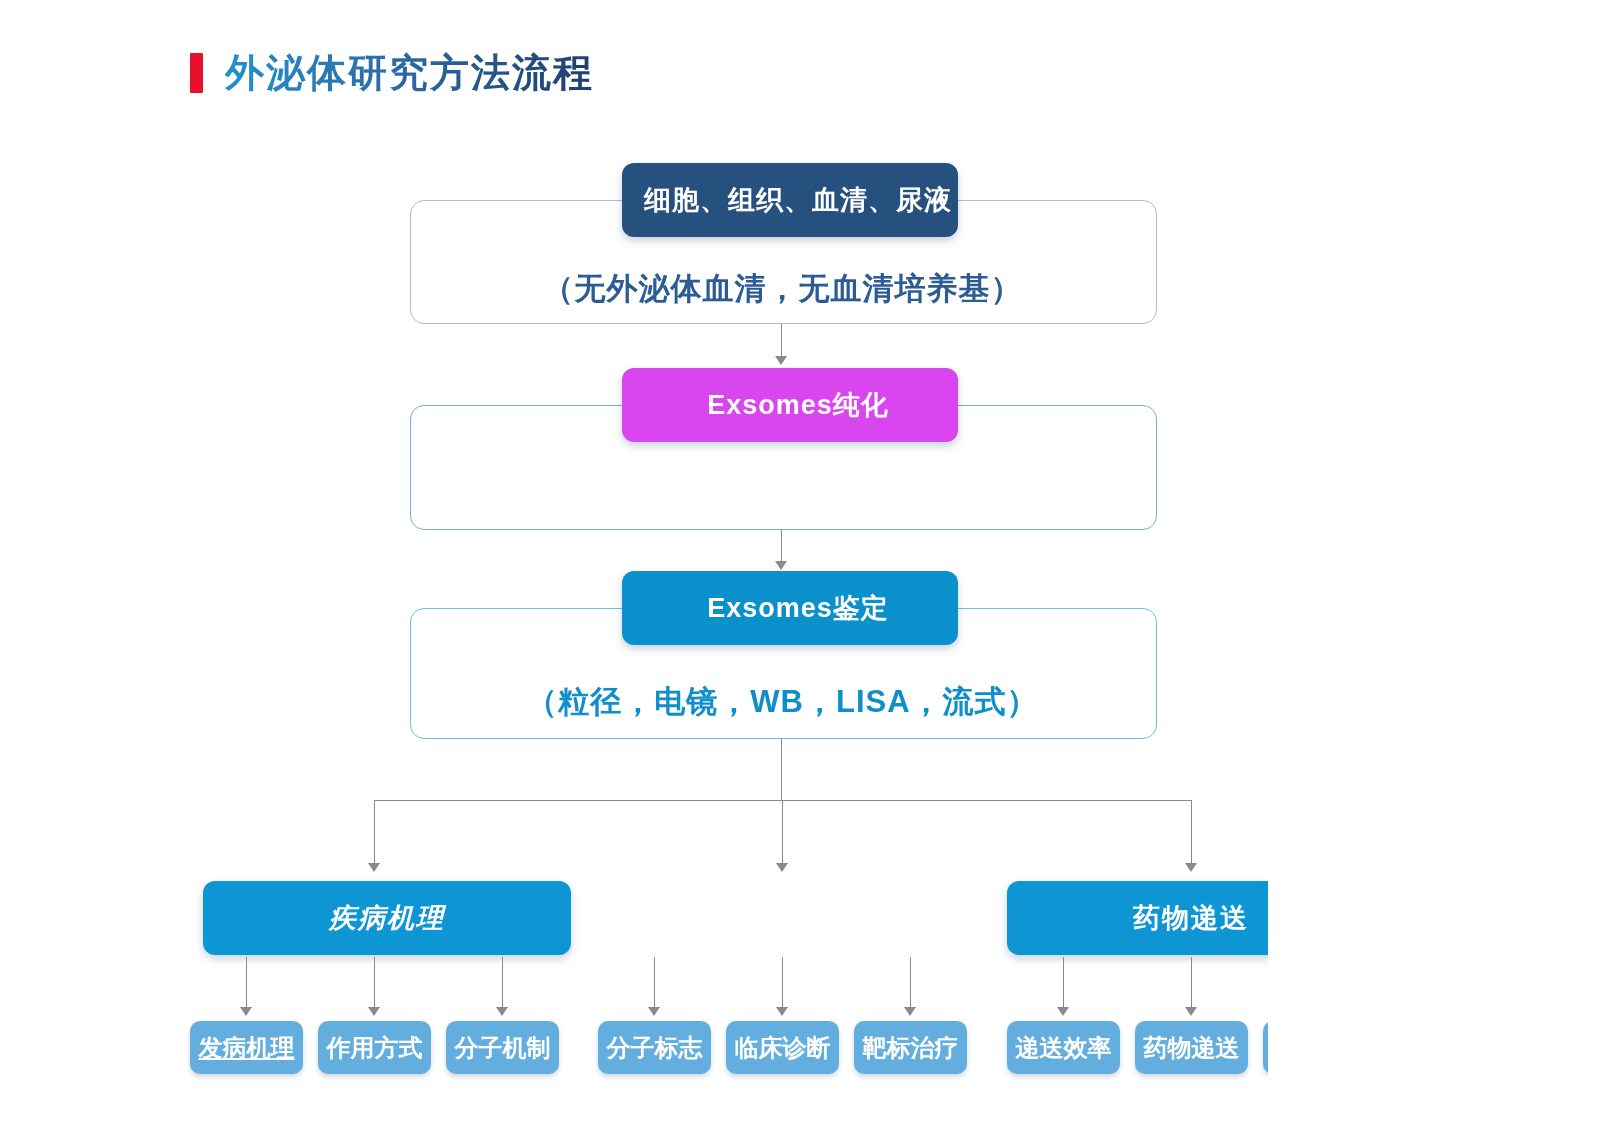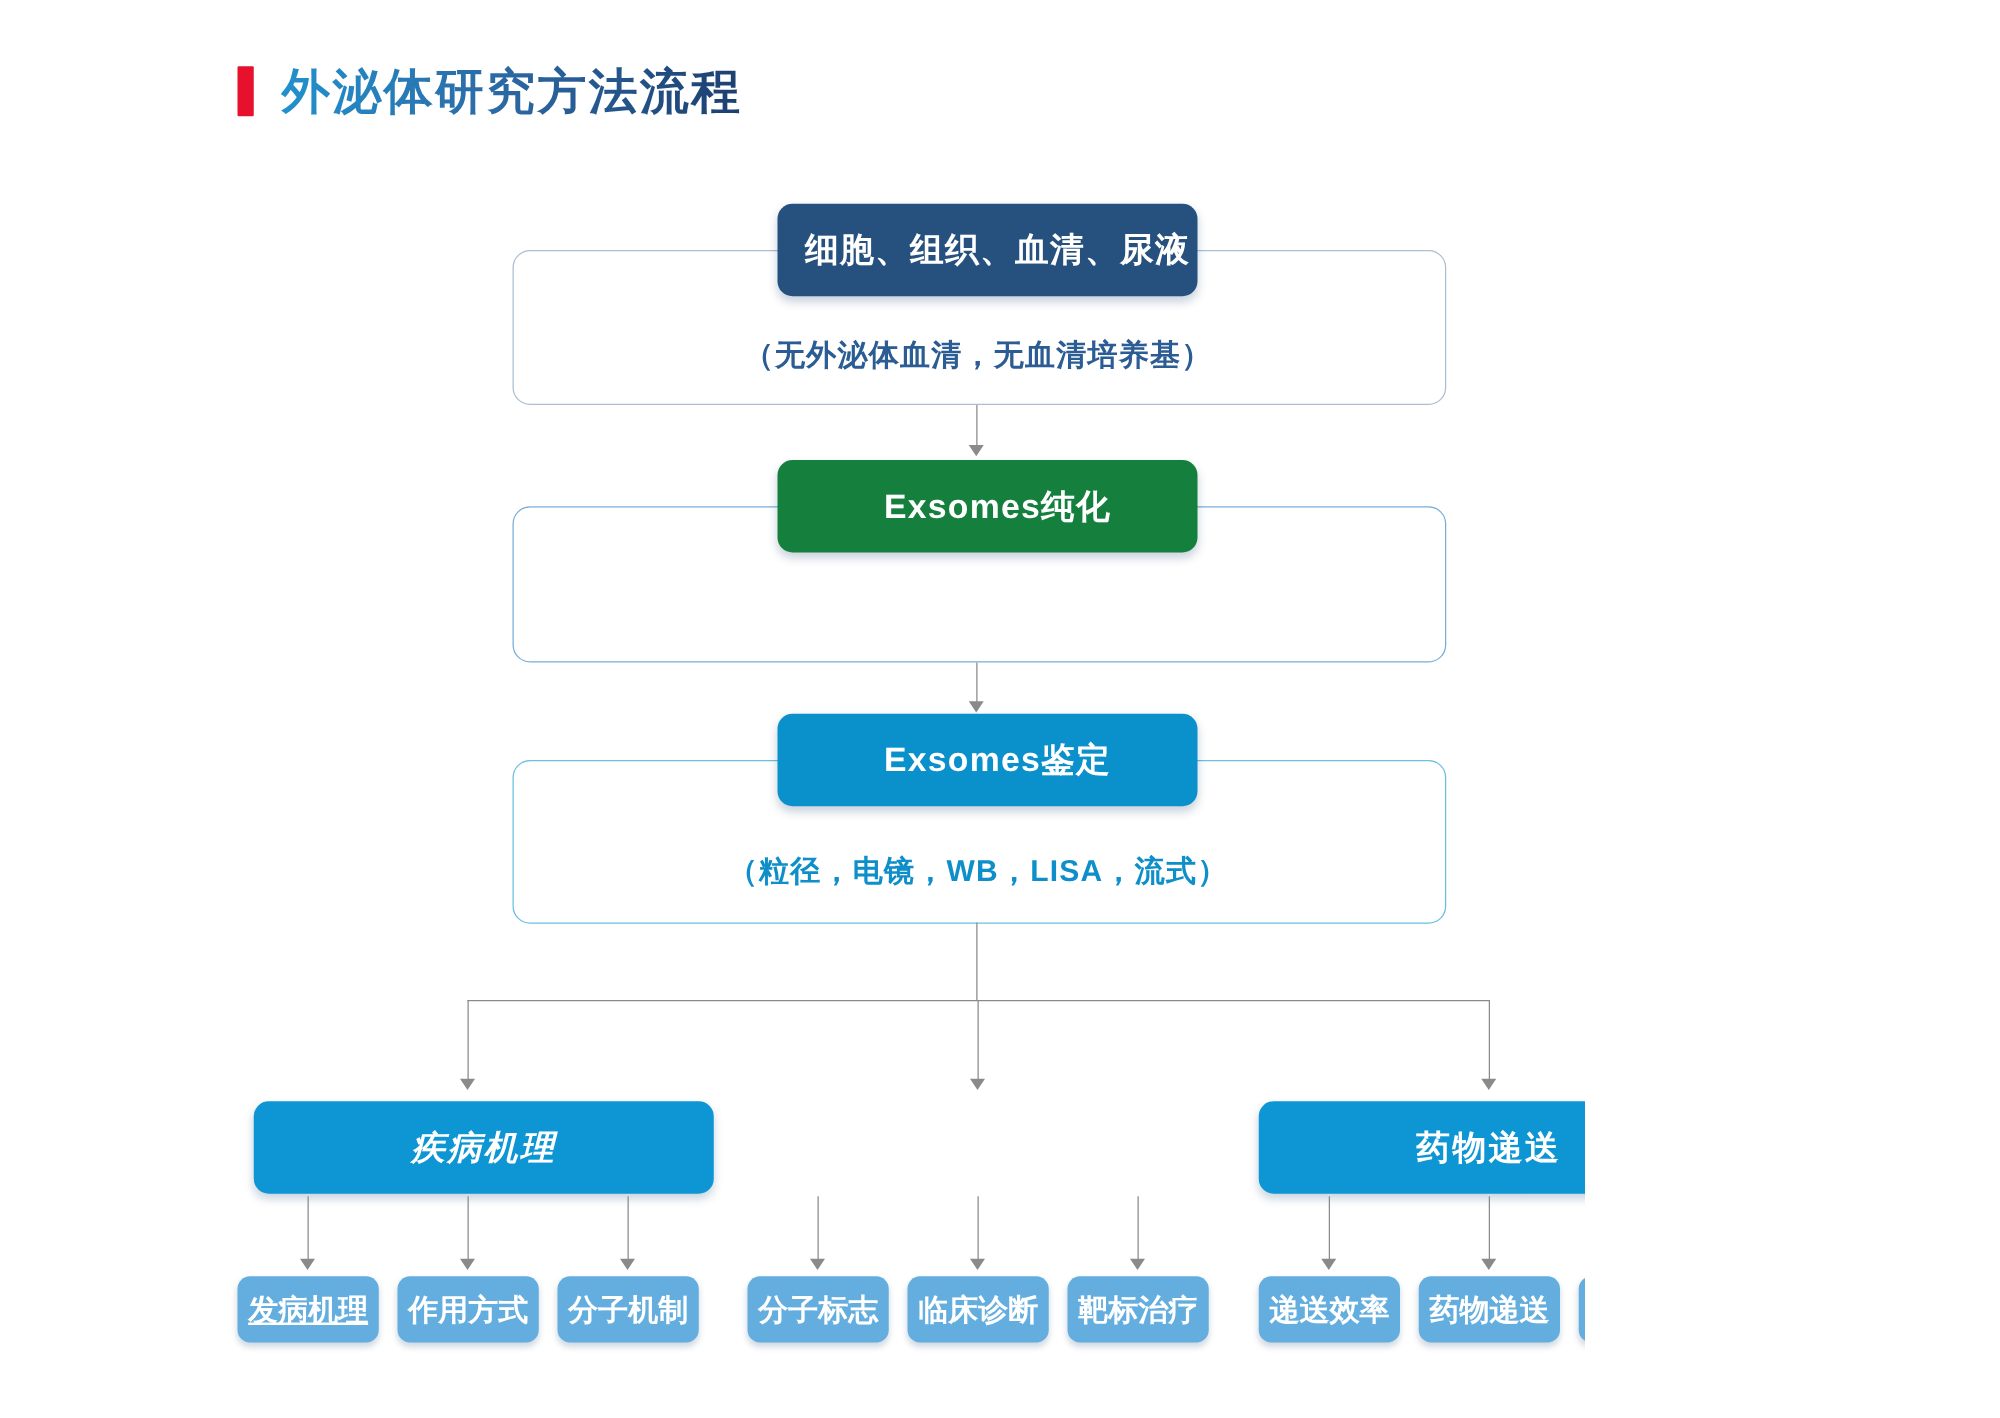--- a/index.html
+++ b/index.html
@@ -28,26 +28,26 @@
   .cont3{top:608px;height:129px;border:1.5px solid #6bbfe1;}
 
   .pill{
     position:absolute;left:622px;width:320px;height:74px;border-radius:12px;
     display:flex;align-items:center;justify-content:center;
     color:#ffffff;font-size:27px;font-weight:bold;letter-spacing:1px;
     box-shadow:0 4px 8px rgba(10,50,100,.22);
     padding-left:16px;
   }
   .pill1{top:163px;background:#26517f;}
-  .pill2{top:368px;background:#15803d;}
+  .pill2{top:368px;background:#d946ef;}
   .pill3{top:571px;background:#0a90cb;}
 
   .caption{
     position:absolute;left:410px;width:745px;text-align:center;
-    font-size:24px;font-weight:bold;letter-spacing:1px;
+    font-size:31px;font-weight:bold;letter-spacing:1px;
   }
   .cap1{top:268px;color:#2b5c94;}
   .cap2{top:473px;color:#1465ad;}
   .cap3{top:681px;color:#0f8fc9;}
 
   
   .arrow{position:absolute;width:12px;}
   .arrow .shaft{position:absolute;left:50%;margin-left:-0.5px;top:0;bottom:8px;width:1px;background:#8a8a8a;display:block;}
   .arrow .head{
     position:absolute;left:50%;transform:translateX(-50%);bottom:0;width:0;height:0;display:block;

